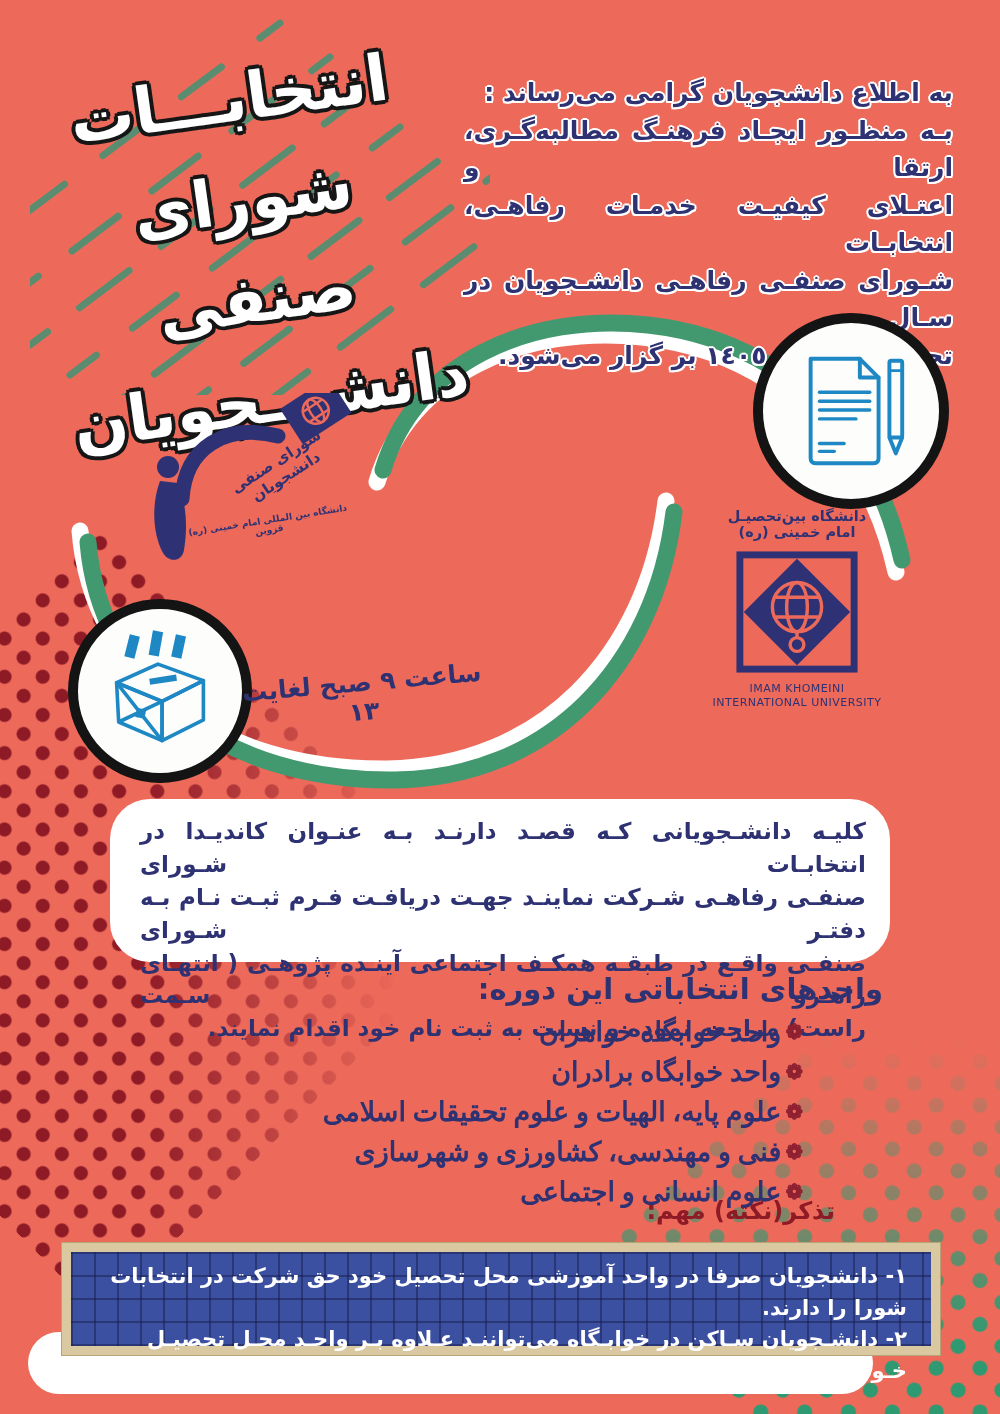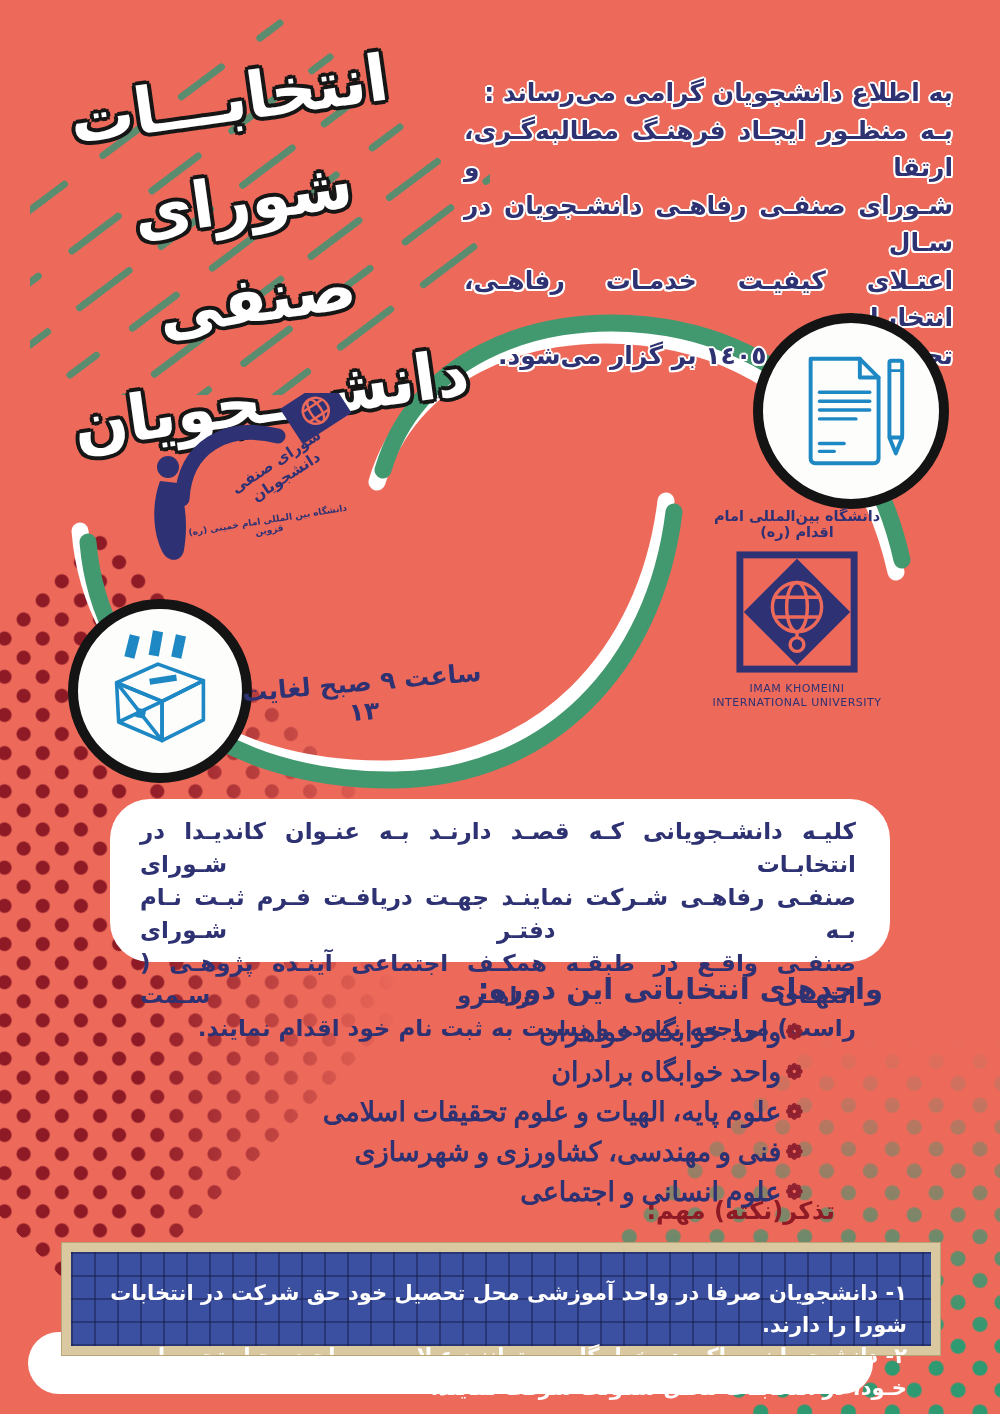--- a/index.html
+++ b/index.html
@@ -71,41 +71,41 @@
     color:#2e3173;font-weight:bold;font-size:9px;direction:rtl;text-align:center;
   }
   
   .ikiu-logo{left:712px;top:508px;width:170px;text-align:center;color:#2e3173;}
   .ikiu-fa{font-size:14.5px;font-weight:bold;direction:rtl;margin-bottom:8px;}
   .ikiu-en{font-size:11px;font-weight:normal;letter-spacing:.5px;line-height:1.3;margin-top:6px;}
   .ikiu-logo svg{margin:0 auto;}
   
   .white-box{
     left:110px;top:799px;width:780px;height:163px;background:#fff;border-radius:40px;
-    box-sizing:border-box;padding:16px 34px 0 30px;direction:rtl;
+    box-sizing:border-box;padding:16px 24px 0 30px;direction:rtl;
     color:#2e3272;font-weight:bold;font-size:23px;line-height:1.43;text-align:right;
   }
   .white-box .just{text-align:justify;text-align-last:justify;}
   
   .units{left:280px;top:972px;width:603px;direction:rtl;color:#2e3272;}
   .units-header{font-size:29px;font-weight:bold;margin-bottom:10px;}
   .unit{font-size:27px;font-weight:bold;margin:0 80px 8px 0;font-family:Liberation Serif, serif;}
   .unit .bullet{color:#8e2030;font-size:21px;margin-left:4px;vertical-align:2px;}
   
   .note-header{left:535px;top:1197px;width:300px;direction:rtl;text-align:right;
     color:#8e1a26;font-weight:bold;font-size:24px;}
   .white-band{left:28px;top:1332px;width:845px;height:62px;background:#fff;border-radius:36px;}
   .note-box{
     left:62px;top:1243px;width:878px;height:112px;box-sizing:border-box;
     border:9px solid #d9c8a0;outline:1px solid #b5a477;
     background-color:#3c50a2;
     background-image:
       repeating-linear-gradient(0deg,rgba(18,24,66,.45) 0 2px,rgba(0,0,0,0) 2px 23px),
       repeating-linear-gradient(90deg,rgba(18,24,66,.45) 0 2px,rgba(0,0,0,0) 2px 23px);
-    padding:26px 24px;direction:rtl;
+    padding:9px 24px;direction:rtl;
     color:#fff;font-weight:bold;font-size:21px;line-height:1.5;
   }
 </style>
 </head>
 <body>
 
 <div class="poster">
 
   <div class="dots dots-maroon"></div>
   <div class="dots dots-teal"></div>
@@ -135,22 +135,22 @@
 
   <div class="title abs">
     <div>انتخابـــات</div>
     <div>شورای صنفی</div>
     <div>دانشـــجویان</div>
   </div>
 
   <div class="announcement abs">
     <div>به اطلاع دانشجویان گرامی می‌رساند :</div>
     <div class="just">بـه منظـور ایجـاد فرهنـگ مطالبه‌گـری، ارتقا و</div>
+    <div class="just">اعتـلای کیفیـت خدمـات رفاهـی،  انتخابـات</div>
     <div class="just">شـورای صنفـی رفاهـی دانشـجویان در سـال</div>
-    <div class="just">اعتـلای کیفیـت خدمـات رفاهـی،  انتخابـات</div>
     <div>تحصیلی ١٤٠٤- ١٤٠٥ بر گزار می‌شود.</div>
   </div>
 
   <div class="icon-circle doc-circle abs">
     <svg width="128" height="128" viewBox="0 0 130 130">
       <g stroke="#1e88c5" stroke-width="4" fill="none" stroke-linejoin="round" stroke-linecap="round">
         <path d="M 24 12 H 74 L 93 31 V 113 Q 93 118 88 118 H 29 Q 24 118 24 113 Z"></path>
         <path d="M 74 12 V 31 H 93"></path>
         <line x1="33" y1="46" x2="84" y2="46" stroke-width="3.5"></line>
         <line x1="33" y1="55" x2="84" y2="55" stroke-width="3.5"></line>
@@ -181,21 +181,21 @@
           <line x1="17" y1="15" x2="41" y2="15"></line>
           <line x1="17" y1="27" x2="41" y2="27"></line>
         </g>
       </g>
     </svg>
     <div class="union-text1">شورای صنفی دانشجویان</div>
     <div class="union-text2">دانشگاه بین المللی امام خمینی (ره) قزوین</div>
   </div>
 
   <div class="ikiu-logo abs">
-    <div class="ikiu-fa">دانشگاه بین‌المللی امام اقدام (ره)</div>
+    <div class="ikiu-fa">دانشگاه بین‌تحصیـل امام خمینی (ره)</div>
     <svg width="128" height="128" viewBox="0 0 130 130">
       <rect x="7" y="7" width="116" height="116" fill="none" stroke="#2e3173" stroke-width="7"></rect>
       <polygon points="65,11 119,65 65,119 11,65" fill="#2e3173"></polygon>
       <g stroke="#ed6a5b" stroke-width="3.5" fill="none">
         <circle cx="65" cy="60" r="25"></circle>
         <ellipse cx="65" cy="60" rx="10.5" ry="25"></ellipse>
         <line x1="43" y1="50" x2="87" y2="50"></line>
         <line x1="43" y1="70" x2="87" y2="70"></line>
         <line x1="65" y1="85" x2="65" y2="92"></line>
         <circle cx="65" cy="98" r="7"></circle>

